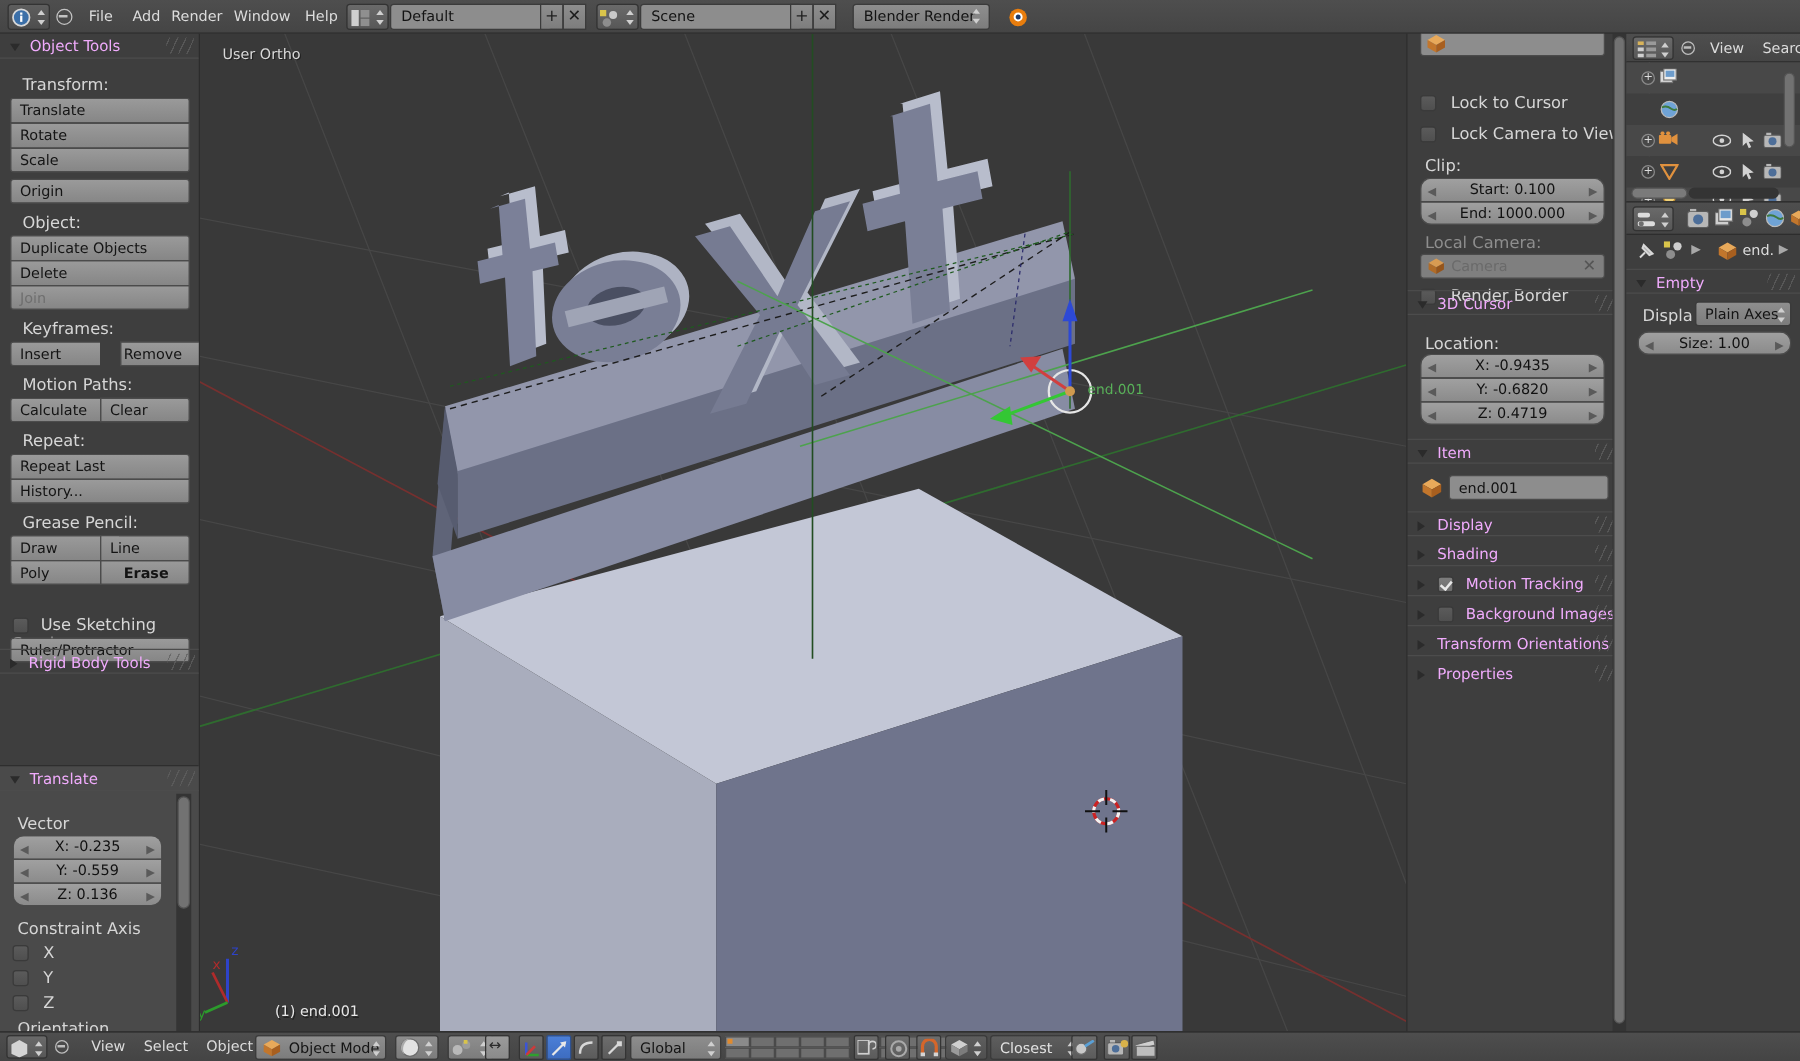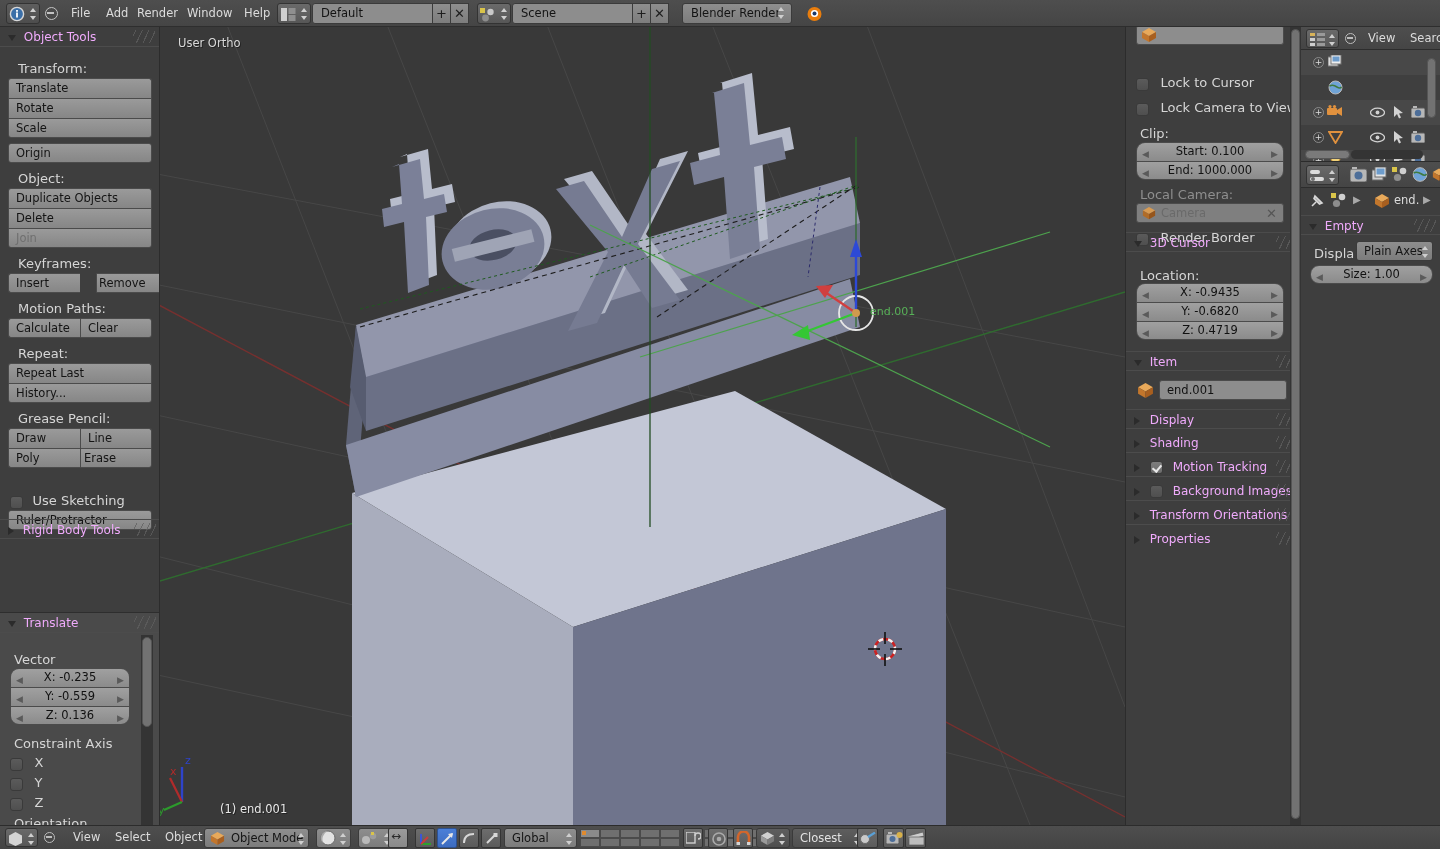--- a/index.html
+++ b/index.html
@@ -278,21 +278,21 @@
       <div class="btn" style="position:absolute;left:80px;top:269px;width:72px;border-radius:0 3px 3px 0;padding-left:7px;">Clear</div>
 
       <div class="label" style="position:absolute;left:18px;top:297px;">Repeat:</div>
       <div class="btn" style="position:absolute;left:8px;top:314px;width:144px;border-radius:3px 3px 0 0;border-bottom:none;padding-left:7px;">Repeat Last</div>
       <div class="btn" style="position:absolute;left:8px;top:334px;width:144px;border-radius:0 0 3px 3px;padding-left:7px;">History...</div>
 
       <div class="label" style="position:absolute;left:18px;top:362px;">Grease Pencil:</div>
       <div class="btn" style="position:absolute;left:8px;top:379px;width:72px;border-radius:3px 0 0 0;border-right:none;border-bottom:none;padding-left:7px;">Draw</div>
       <div class="btn" style="position:absolute;left:80px;top:379px;width:72px;border-radius:0 3px 0 0;border-bottom:none;padding-left:7px;">Line</div>
       <div class="btn" style="position:absolute;left:8px;top:399px;width:72px;border-radius:0 0 0 3px;border-right:none;padding-left:7px;">Poly</div>
-      <div class="btn" style="position:absolute;left:80px;top:399px;width:72px;border-radius:0 0 3px 0;padding-left:3px;">Erase</div>
+      <div class="btn" style="position:absolute;left:80px;top:399px;width:72px;border-radius:0 0 3px 0;padding-left:18px;font-weight:bold;">Erase</div>
 
       <div style="position:absolute;left:10px;top:444px;">
         <span class="chk"></span>
         <span class="label" style="margin-left:6px;">Use Sketching Sessions</span>
       </div>
       <div class="btn" style="position:absolute;left:8px;top:461px;width:144px;padding-left:7px;">Ruler/Protractor</div>
     </div>
 
     <div class="panelhdr" style="position:absolute;left:0;top:492px;width:160px;padding-left:8px;border-top:1px solid #4b4b4b;">
       <span class="tri right"></span>

